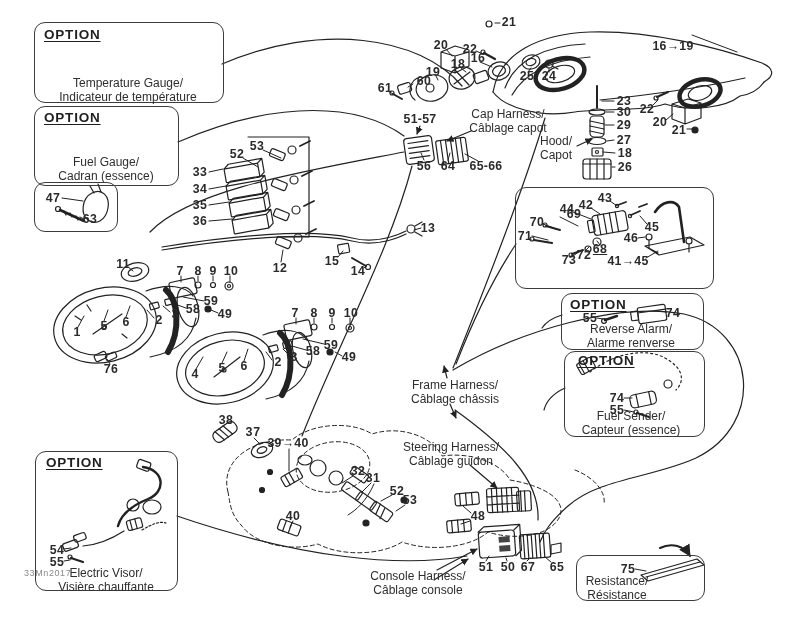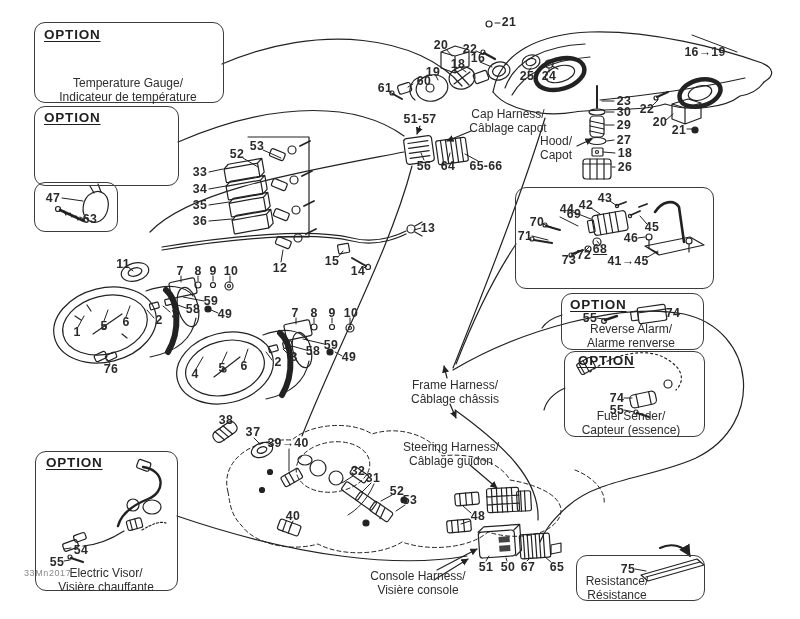--- a/index.html
+++ b/index.html
@@ -419,20 +419,24 @@
   <span class="opt-h" style="left:44px;top:27px">OPTION</span>
   <span class="opt-h" style="left:44px;top:110px">OPTION</span>
   <span class="opt-h" style="left:570px;top:297px">OPTION</span>
   <span class="opt-h" style="left:578px;top:353px">OPTION</span>
   <span class="opt-h" style="left:46px;top:455px">OPTION</span>
 
   <div class="cap" style="left:128px;top:77px">
     <div>Temperature Gauge/</div>
       <div>Indicateur de température</div>
   </div>
+  <div class="cap" style="left:106px;top:156px">
+    <div>Fuel Gauge/</div>
+      <div>Cadran (essence)</div>
+  </div>
   <div class="cap" style="left:631px;top:323px">
     <div>Reverse Alarm/</div>
       <div>Alarme renverse</div>
   </div>
   <div class="cap" style="left:631px;top:410px">
     <div>Fuel Sender/</div>
       <div>Capteur (essence)</div>
   </div>
   <div class="cap" style="left:106px;top:567px">
     <div>Electric Visor/</div>
@@ -454,28 +458,28 @@
   <div class="cap" style="left:455px;top:379px">
     <div>Frame Harness/</div>
       <div>Câblage châssis</div>
   </div>
   <div class="cap" style="left:451px;top:441px">
     <div>Steering Harness/</div>
       <div>Câblage guidon</div>
   </div>
   <div class="cap" style="left:418px;top:570px">
     <div>Console Harness/</div>
-      <div>Visière console</div>
+      <div>Câblage console</div>
   </div>
 
   <div id="labels-layer">
       <span class="plbl" style="left: 509px; top: 22px;">21</span>
       <span class="plbl" style="left: 441px; top: 45px;">20</span>
       <span class="plbl" style="left: 470px; top: 49px;">22</span>
-      <span class="plbl" style="left: 673px; top: 52px; margin-left: 32px;">16→19</span>
+      <span class="plbl" style="left: 673px; top: 46px;">16→19</span>
       <span class="plbl" style="left: 478px; top: 58px;">16</span>
       <span class="plbl" style="left: 458px; top: 64px;">18</span>
       <span class="plbl" style="left: 433px; top: 72px;">19</span>
       <span class="plbl" style="left: 424px; top: 81px;">60</span>
       <span class="plbl" style="left: 385px; top: 88px;">61</span>
       <span class="plbl" style="left: 527px; top: 76px;">25</span>
       <span class="plbl" style="left: 549px; top: 76px;">24</span>
       <span class="plbl" style="left: 624px; top: 101px;">23</span>
       <span class="plbl" style="left: 624px; top: 112px;">30</span>
       <span class="plbl" style="left: 624px; top: 125px;">29</span>
@@ -536,21 +540,21 @@
       <span class="plbl" style="left: 652px; top: 227px;">45</span>
       <span class="plbl" style="left: 631px; top: 238px;">46</span>
       <span class="plbl" style="left: 600px; top: 249px; text-decoration: underline;">68</span>
       <span class="plbl" style="left: 584px; top: 255px;">72</span>
       <span class="plbl" style="left: 569px; top: 260px;">73</span>
       <span class="plbl" style="left: 628px; top: 261px;">41→45</span>
       <span class="plbl" style="left: 590px; top: 318px;">55</span>
       <span class="plbl" style="left: 673px; top: 313px;">74</span>
       <span class="plbl" style="left: 617px; top: 398px;">74</span>
       <span class="plbl" style="left: 617px; top: 410px;">55</span>
-      <span class="plbl" style="left: 57px; top: 550px; margin-left: 24px;">54</span>
+      <span class="plbl" style="left: 57px; top: 550px;">54</span>
       <span class="plbl" style="left: 57px; top: 562px;">55</span>
       <span class="plbl" style="left: 628px; top: 569px;">75</span>
       <span class="plbl" style="left: 226px; top: 420px;">38</span>
       <span class="plbl" style="left: 253px; top: 433px; font-family: Liberation Mono, monospace;">37</span>
       <span class="plbl" style="left: 288px; top: 443px;">39→40</span>
       <span class="plbl" style="left: 358px; top: 471px;">32</span>
       <span class="plbl" style="left: 373px; top: 478px;">31</span>
       <span class="plbl" style="left: 397px; top: 491px;">52</span>
       <span class="plbl" style="left: 410px; top: 500px;">53</span>
       <span class="plbl" style="left: 293px; top: 516px;">40</span>

